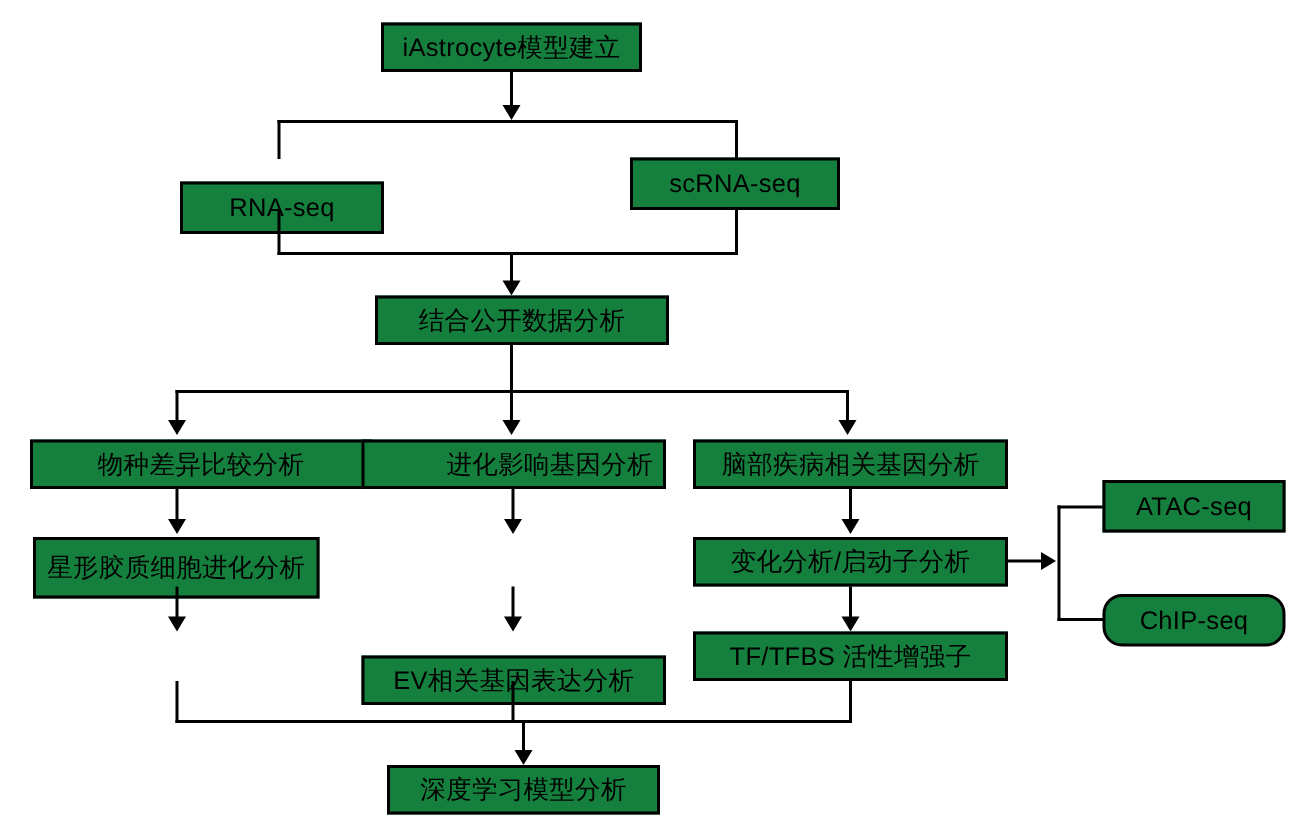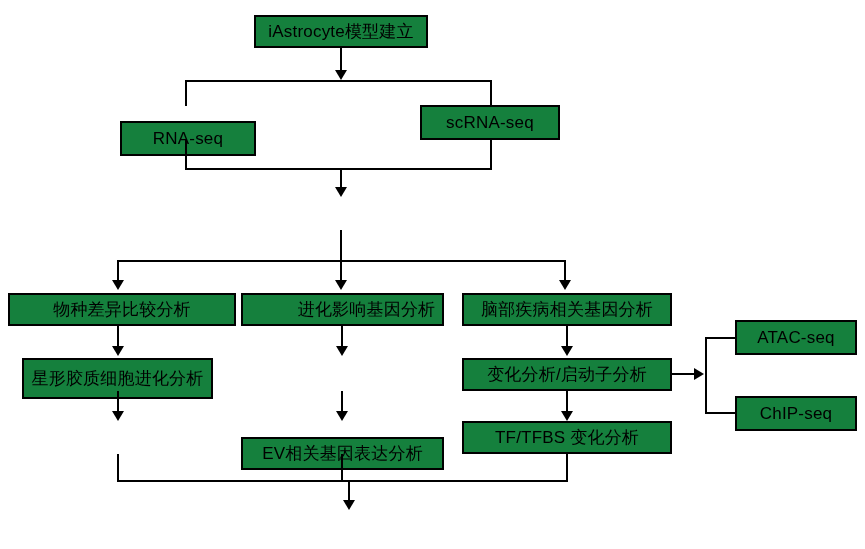--- a/index.html
+++ b/index.html
@@ -59,30 +59,33 @@
   <div class="node" style="left:420px; top:105px; width:140px; height:35px;">
     <span>scRNA-seq</span>
   </div>
 
   <div class="line vline" style="left:185px; top:140px; height:30px;"></div>
   <div class="line vline" style="left:490px; top:140px; height:30px;"></div>
   <div class="line hline" style="left:185px; top:168px; width:307px;"></div>
   <div class="line vline" style="left:340px; top:168px; height:22px;"></div>
   <div class="arrow-down" style="left:335px; top:187px;"></div>
 
+  <div class="node" style="left:250px; top:197px; width:196px; height:33px;">
+    <span>结合公开数据分析</span>
+  </div>
 
   <div class="line vline" style="left:340px; top:230px; height:52px;"></div>
   <div class="arrow-down" style="left:335px; top:280px;"></div>
   <div class="line hline" style="left:117px; top:260px; width:449px;"></div>
   <div class="line vline" style="left:117px; top:260px; height:22px;"></div>
   <div class="arrow-down" style="left:112px; top:280px;"></div>
   <div class="line vline" style="left:564px; top:260px; height:22px;"></div>
   <div class="arrow-down" style="left:559px; top:280px;"></div>
 
-  <div class="node" style="left:8px; top:293px; width:228px; height:33px;">
+  <div class="node" style="left:20px; top:293px; width:228px; height:33px;">
     <span>物种差异比较分析</span>
   </div>
   <div class="line vline" style="left:117px; top:326px; height:24px;"></div>
   <div class="arrow-down" style="left:112px; top:346px;"></div>
 
   <div class="node" style="left:22px; top:358px; width:191px; height:41px;">
     <span>星形胶质细胞进化分析</span>
   </div>
   <div class="line vline" style="left:117px; top:391px; height:24px;"></div>
   <div class="arrow-down" style="left:112px; top:411px;"></div>
@@ -107,37 +110,40 @@
   <div class="line vline" style="left:566px; top:326px; height:24px;"></div>
   <div class="arrow-down" style="left:561px; top:346px;"></div>
 
   <div class="node" style="left:462px; top:358px; width:210px; height:33px;">
     <span>变化分析/启动子分析</span>
   </div>
   <div class="line vline" style="left:566px; top:391px; height:24px;"></div>
   <div class="arrow-down" style="left:561px; top:411px;"></div>
 
   <div class="node" style="left:462px; top:421px; width:210px; height:33px;">
-    <span>TF/TFBS 变化分析</span>
+    <span>TF/TFBS 活性增强子</span>
   </div>
 
   <div class="line hline" style="left:672px; top:373px; width:24px;"></div>
   <div class="arrow-right" style="left:694px; top:368px;"></div>
   <div class="line vline" style="left:705px; top:337px; height:77px;"></div>
   <div class="line hline" style="left:705px; top:337px; width:31px;"></div>
   <div class="line hline" style="left:705px; top:412px; width:31px;"></div>
 
   <div class="node" style="left:735px; top:320px; width:122px; height:35px;">
     <span>ATAC-seq</span>
   </div>
-  <div class="node" style="left:735px; top:396px; width:122px; height:35px;">
+  <div class="node" style="left:735px; top:396px; width:122px; height:35px;border-radius:13px;">
     <span>ChIP-seq</span>
   </div>
 
   <div class="line vline" style="left:117px; top:454px; height:28px;"></div>
   <div class="line vline" style="left:341px; top:454px; height:28px;"></div>
   <div class="line vline" style="left:566px; top:454px; height:28px;"></div>
   <div class="line hline" style="left:117px; top:480px; width:451px;"></div>
   <div class="line vline" style="left:348px; top:480px; height:23px;"></div>
   <div class="arrow-down" style="left:343px; top:500px;"></div>
 
+  <div class="node" style="left:258px; top:510px; width:182px; height:33px;">
+    <span>深度学习模型分析</span>
+  </div>
 
 </div>
 
 </body></html>

